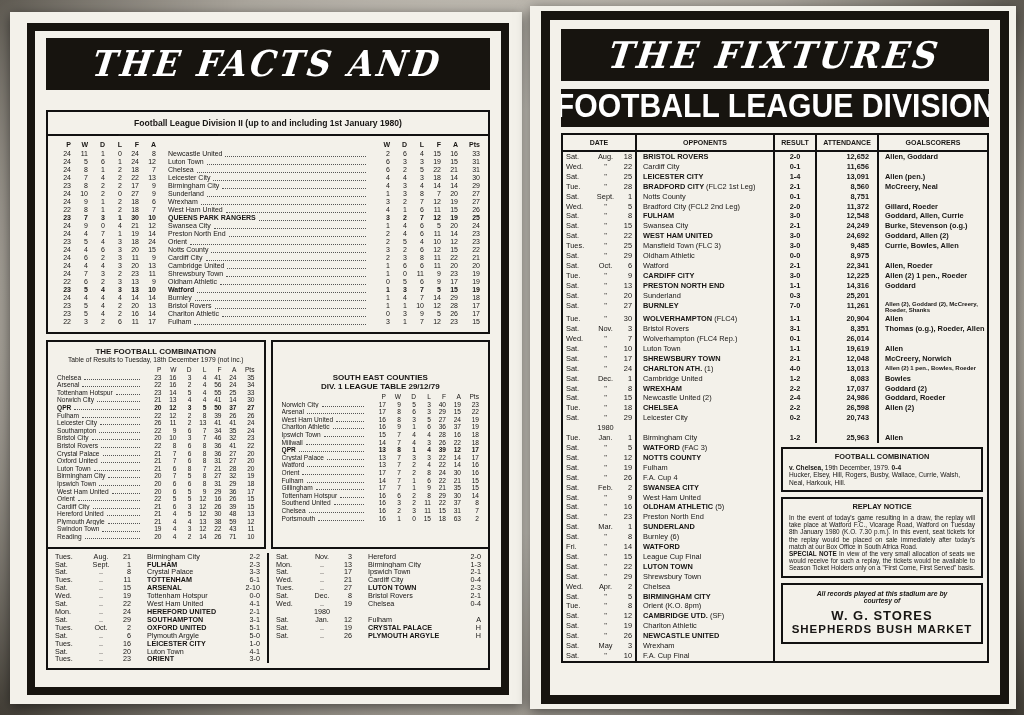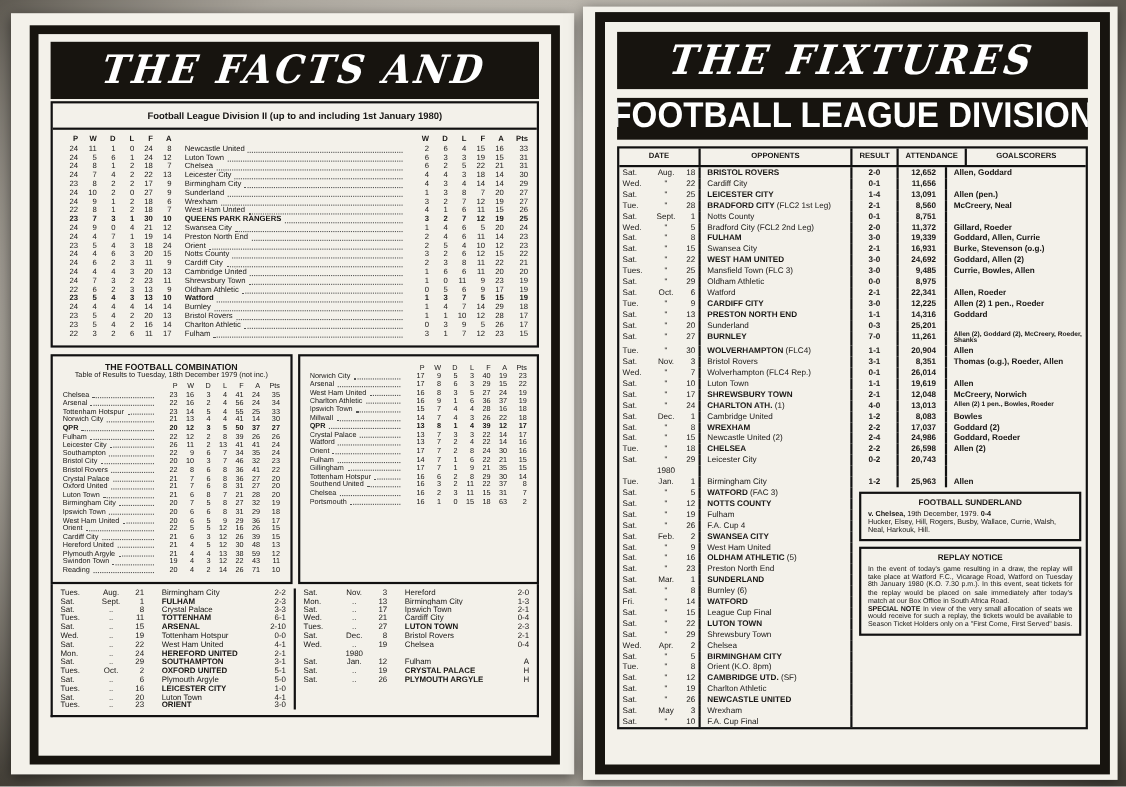--- a/index.html
+++ b/index.html
@@ -12,21 +12,21 @@
   .frame{position:absolute;border:8px solid #17140f;background:#f3f1ea;overflow:hidden;}
   #frameL{left:17px;top:11px;right:13px;bottom:9px;padding:7px 11px;}
   #frameR{left:11px;top:5px;right:7px;bottom:5px;border-width:9px;padding:9px 11px;}
   .bigbar{background:#17140f;color:#fff;text-align:center;overflow:hidden;}
   .stencil{display:inline-block;font-family:"DejaVu Serif",serif;font-weight:bold;font-style:italic;
            letter-spacing:3px;transform:skewX(-8deg) scaleY(1.08);}
   #factsBar{height:52px;line-height:52px;font-size:33px;}
   #fixHdrBar{height:52px;line-height:52px;font-size:34px;}
 
   
-  #d2box{border:2px solid #111;margin-top:2px;}
+  #d2box{border:2px solid #111;margin-top:20px;}
   #d2title{border-bottom:2px solid #111;text-align:center;font-weight:bold;font-size:8.6px;padding:6px 0;}
   #d2table{padding:5px 8px 6px 6px;}
   .d2h,.d2row{display:flex;font-size:7px;line-height:8px;}
   .d2h{margin-bottom:1px;}
   .d2row .n,.d2h .n{width:17px;text-align:right;}
   .d2row .n.np,.d2h .n.np{width:22px;}
   .tm{flex:1;display:flex;align-items:flex-end;padding-left:12px;padding-right:5px;min-width:0;overflow:hidden;}
   .nm{white-space:nowrap;}
   .dots{flex:1;border-bottom:1px dotted #555;margin:0 2px 1.5px 3px;}
   .bb{font-weight:bold;}
@@ -63,21 +63,21 @@
   .c-date{width:74px;border-right:2px solid #111;}
   .c-opp{width:138px;border-right:2px solid #111;}
   .c-res{width:42px;border-right:2px solid #111;}
   .c-att{width:62px;border-right:2px solid #111;}
   .c-gs{flex:1;}
   .lrow{display:flex;font-size:7.4px;line-height:9.9px;}
   .ld{width:74px;border-right:2px solid #111;display:flex;padding:0 3px;}
   .dd{width:27px;}.dm{flex:1;text-align:center;}.dn{width:14px;text-align:right;}
   .lo{width:138px;border-right:2px solid #111;padding-left:6px;white-space:nowrap;overflow:hidden;}
   .lr{width:42px;border-right:2px solid #111;text-align:center;font-weight:bold;}
-  .la{width:44px;border-right:2px solid #111;text-align:right;padding-right:8px;font-weight:bold;}
+  .la{width:62px;border-right:2px solid #111;text-align:right;padding-right:8px;font-weight:bold;}
   .lg{flex:1;padding-left:6px;font-weight:bold;}
   .lg.sm{font-size:6px;line-height:6.8px;align-self:center;}
   .nt{font-weight:normal;}
   #lgB{display:flex;}
   #lgBrows{width:214px;}
   #lgBrows .lo{border-right:2px solid #111;}
   #deskPanel{flex:1;padding:4px 4px 0;}
   .deskbar{background:#17140f;color:#fff;text-align:center;font-weight:bold;font-size:12.5px;height:21px;line-height:21px;margin-bottom:5px;letter-spacing:.4px;}
   .deskbox{border:2px solid #111;margin-bottom:5px;padding:4px 6px;font-size:6.6px;line-height:7.6px;}
   .desktit{text-align:center;font-weight:bold;font-size:7.4px;margin-bottom:3px;}
@@ -813,20 +813,24 @@
               <span class="n">4</span>
               <span class="n">2</span>
               <span class="n">14</span>
               <span class="n">26</span>
               <span class="n">71</span>
               <span class="n np">10</span>
             </div>
           </div>
       </div>
       <div class="minibox">
+        <div id="secTitles">
+          <div class="minitit">SOUTH EAST COUNTIES</div>
+          <div class="minitit">DIV. 1 LEAGUE TABLE 29/12/79</div>
+        </div>
         <div class="mh">
             <span class="tm"></span>
             <span class="n">P</span>
             <span class="n">W</span>
             <span class="n">D</span>
             <span class="n">L</span>
             <span class="n">F</span>
             <span class="n">A</span>
             <span class="n np">Pts</span>
           </div>
@@ -1315,32 +1319,32 @@
             <span class="lg">Gillard, Roeder</span>
           </div>
           <div class="lrow">
             <span class="ld">
               <span class="dd">Sat.</span>
               <span class="dm">"</span>
               <span class="dn">8</span>
             </span>
             <span class="lo hm">FULHAM</span>
             <span class="lr">3-0</span>
-            <span class="la">19,339</span>
+            <span class="la">12,548</span>
             <span class="lg">Goddard, Allen, Currie</span>
           </div>
           <div class="lrow">
             <span class="ld">
               <span class="dd">Sat.</span>
               <span class="dm">"</span>
               <span class="dn">15</span>
             </span>
             <span class="lo">Swansea City</span>
             <span class="lr">2-1</span>
-            <span class="la">16,931</span>
+            <span class="la">24,249</span>
             <span class="lg">Burke, Stevenson (o.g.)</span>
           </div>
           <div class="lrow">
             <span class="ld">
               <span class="dd">Sat.</span>
               <span class="dm">"</span>
               <span class="dn">22</span>
             </span>
             <span class="lo hm">WEST HAM UNITED</span>
             <span class="lr">3-0</span>
@@ -1742,27 +1746,33 @@
               <span class="ld">
                 <span class="dd">Sat.</span>
                 <span class="dm">"</span>
                 <span class="dn">10</span>
               </span>
               <span class="lo">F.A. Cup Final</span>
             </div>
           </div>
         <div id="deskPanel">
           <div class="deskbox">
-            <div class="desktit">FOOTBALL SUNDERLAND</div>
+            <div class="desktit">FOOTBALL COMBINATION</div>
             <div><b>v. Chelsea,</b><span> 19th December, 1979. </span><b>0-4</b></div>
             <div>Hucker, Elsey, Hill, Rogers, Busby, Wallace, Currie, Walsh, Neal, Harkouk, Hill.</div>
           </div>
           <div class="deskbox replay">
             <div class="desktit">REPLAY NOTICE</div>
             <p>In the event of today's game resulting in a draw, the replay will take place at Watford F.C., Vicarage Road, Watford on Tuesday 8th January 1980 (K.O. 7.30 p.m.). In this event, seat tickets for the replay would be placed on sale immediately after today's match at our Box Office in South Africa Road.</p>
             <p><b>SPECIAL NOTE</b> <span>In view of the very small allocation of seats we would receive for such a replay, the tickets would be available to Season Ticket Holders only on a "First Come, First Served" basis.</span></p>
+          </div>
+          <div class="deskbox adbox">
+            <div class="ad-it">All records played at this stadium are by</div>
+            <div class="ad-it">courtesy of</div>
+            <div class="ad-big">W. G. STORES</div>
+            <div class="ad-big2">SHEPHERDS BUSH MARKET</div>
           </div>
         </div>
       </div>
     </div>
 
   </div>
 </div>
 
 </body></html>

